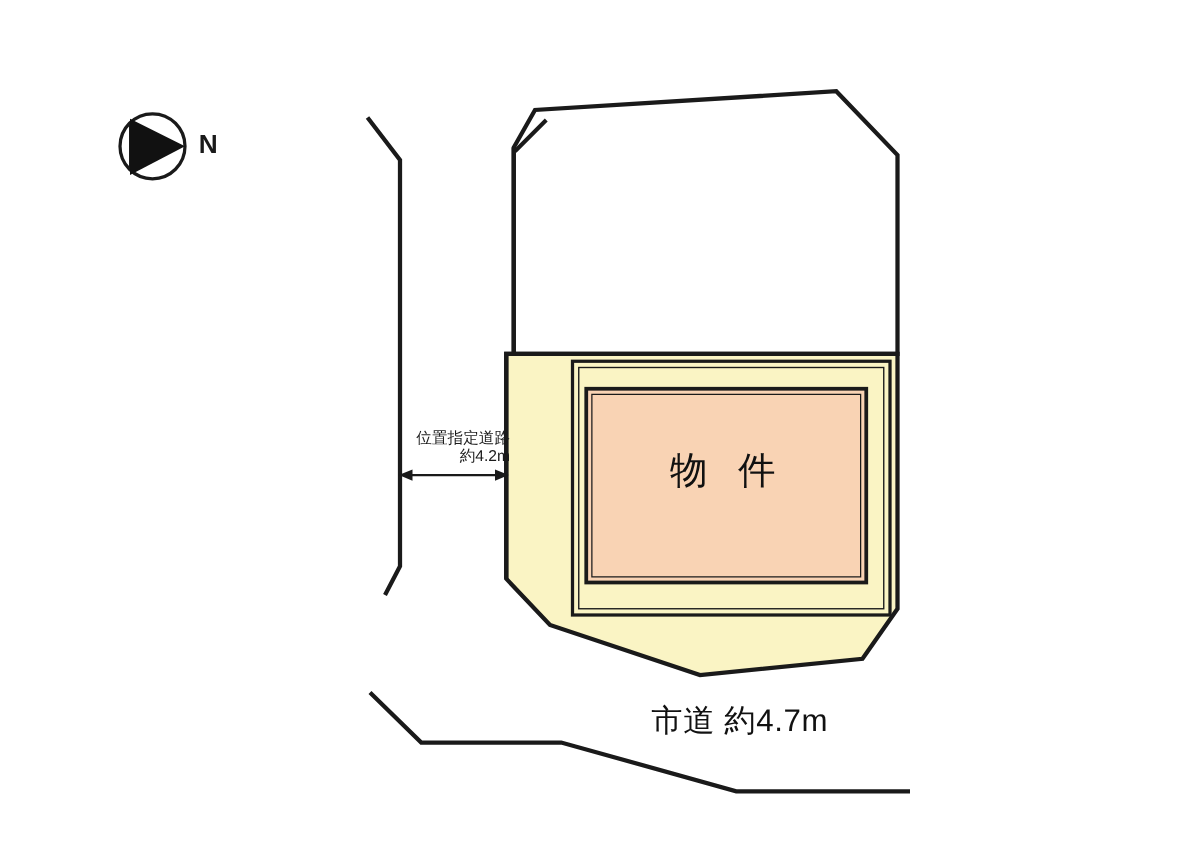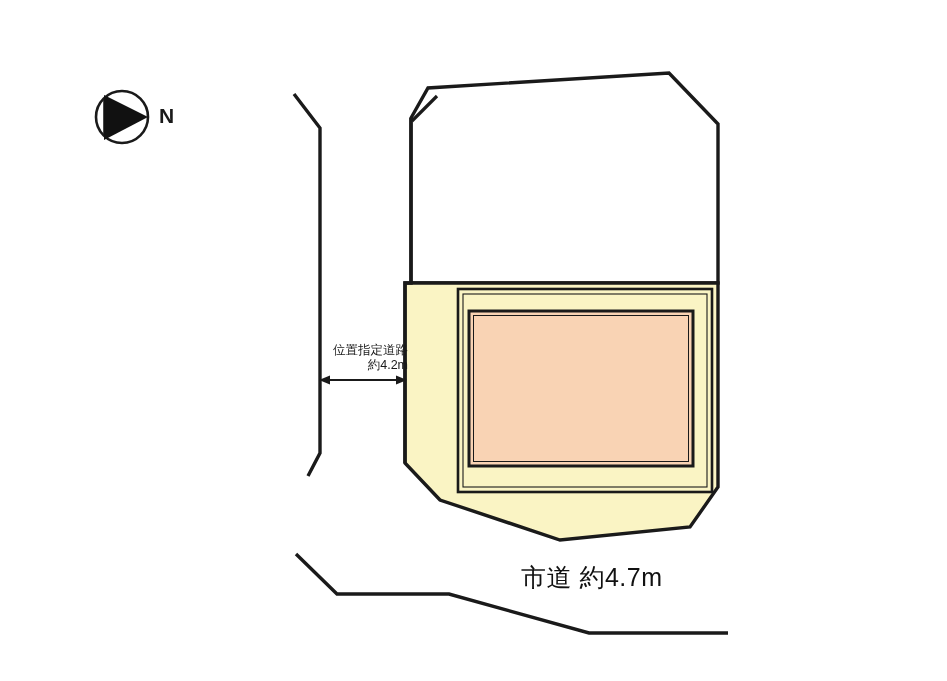--- a/index.html
+++ b/index.html
@@ -107,20 +107,21 @@
 
       <line x1="104" y1="99" x2="104" y2="136" stroke="#1a1a1a" stroke-width="1.6"></line>
 
       <polygon points="104,95 104,140 148,117" fill="#111111"></polygon>
     </g>
 
   </svg>
 
   <div class="txt-label" id="compass-label">N</div>
 
+  <div class="txt-label" id="property-label">物 件</div>
 
   <div class="txt-label" id="private-road-label">
     <span class="nowrap-line">位置指定道路</span>
     <span class="nowrap-line">約4.2m</span>
   </div>
 
   <div class="txt-label" id="city-road-label">市道 約4.7m</div>
 
 </div>
 

